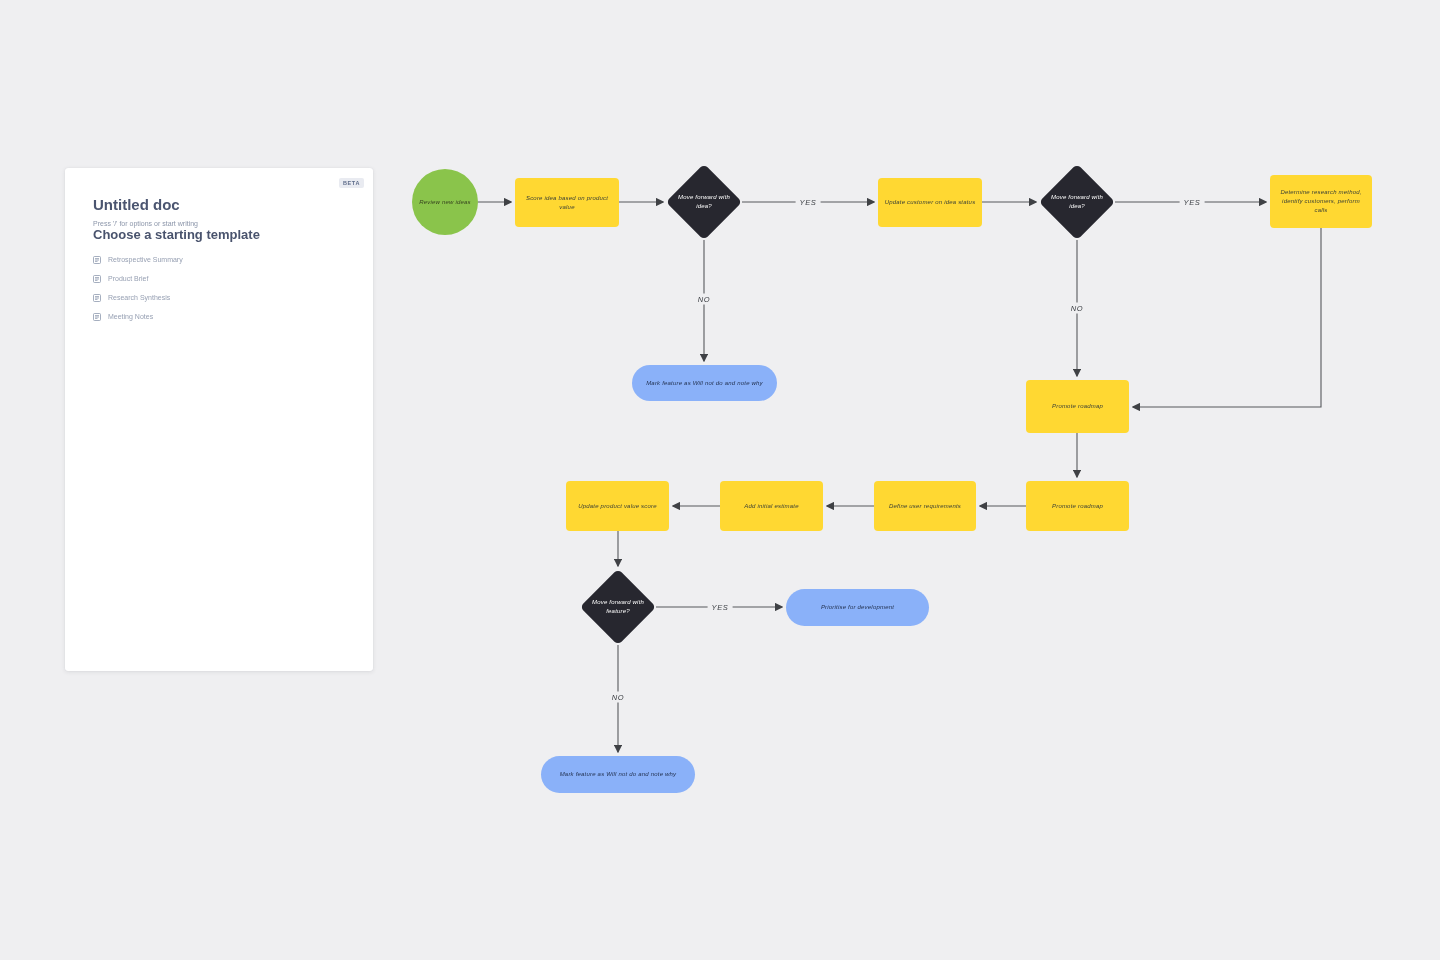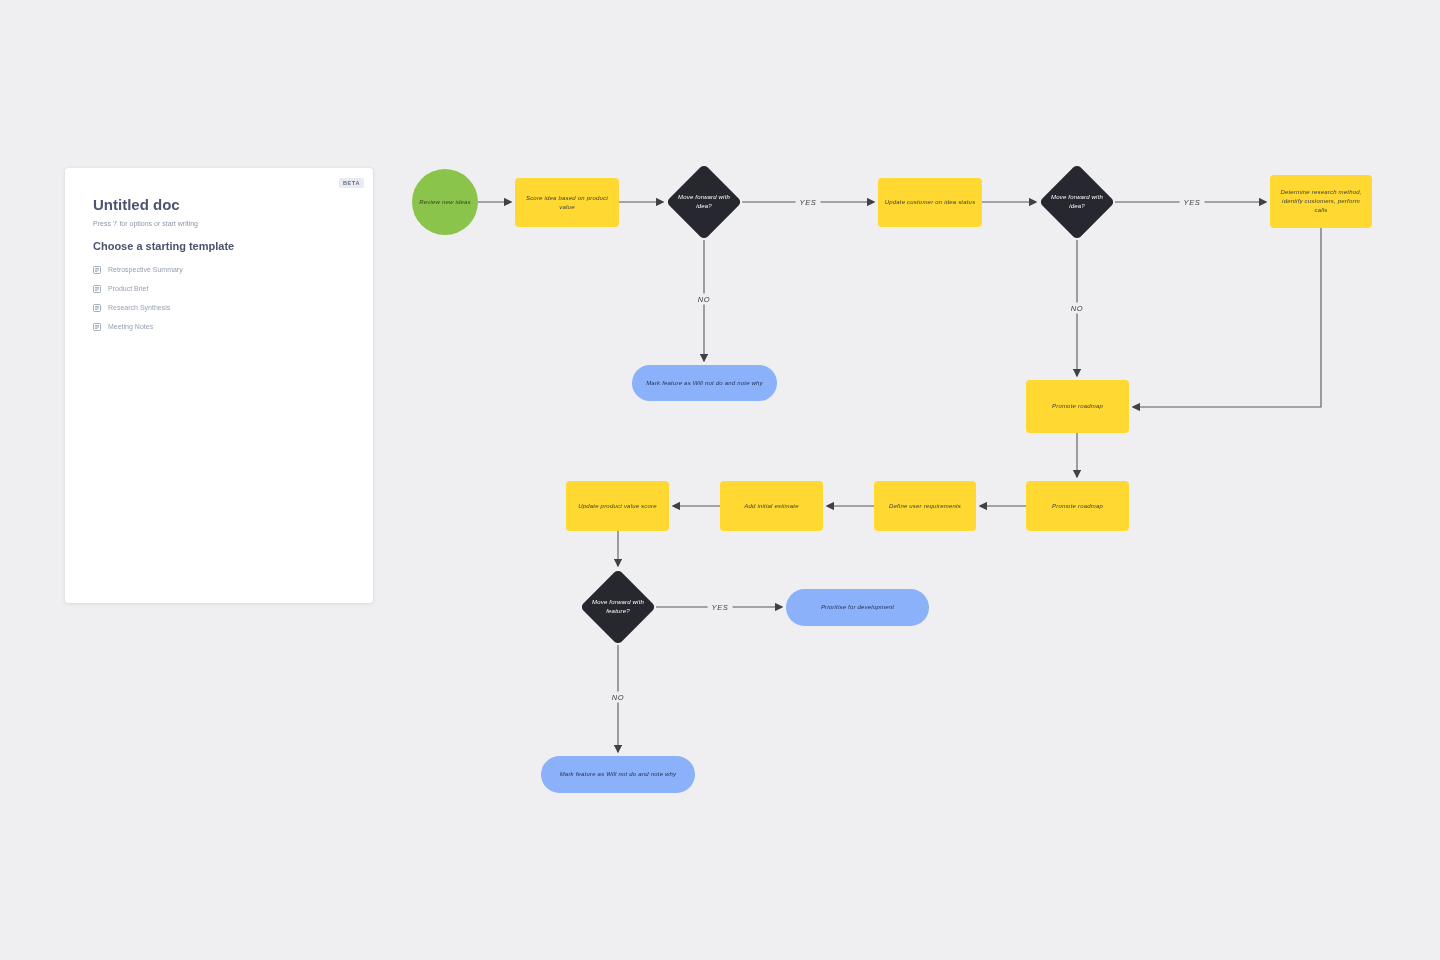--- a/index.html
+++ b/index.html
@@ -24,30 +24,30 @@
       position:absolute; left:50%; top:50%; width:58px;
       transform:translate(-50%,-50%) rotate(-45deg);
       color:#ffffff; }
   .node-label { display:block; width:100%; }
 
   .edge-label { position:absolute; transform:translate(-50%,-50%);
       background:var(--bg); color:#3e4146; font-size:7.5px; letter-spacing:.6px;
       padding:1px 4px; font-weight:400; }
 
   
-  .doc-panel { position:absolute; left:65px; top:168px; width:308px; height:435px;
+  .doc-panel { position:absolute; left:65px; top:168px; width:308px; height:503px;
       background:#ffffff; border-radius:3px;
       box-shadow:0 1px 4px rgba(40,45,60,.10), 0 0 1px rgba(40,45,60,.12);
       padding:24px 26px 0 28px; }
   .beta-badge { position:absolute; top:10px; right:9px;
       font-size:5.5px; font-weight:bold; letter-spacing:.6px;
       color:#5e6c8a; background:#e9ebf1; border-radius:2px; padding:2px 4px; }
   .doc-title { font-size:15px; font-weight:600; color:#4b5570; margin-top:4px; }
   .doc-placeholder { font-size:7px; color:#8c96aa; margin-top:7px; }
-  .tpl-heading { font-size:11px; font-weight:bold; color:#49536d; margin-top:13px; }
+  .tpl-heading { font-size:13px; font-weight:bold; color:#49536d; }
   .tpl-list { margin-top:8px; }
   .tpl-item { display:flex; align-items:center; gap:7px; padding:5.5px 0; cursor:default; }
   .tpl-item svg { flex:0 0 auto; display:block; }
   .tpl-label { font-size:7px; color:#97a0b3; }
 </style>
 </head>
 <body>
 
 <div id="canvas">
   <svg id="edges" width="1440" height="960" viewBox="0 0 1440 960" xmlns="http://www.w3.org/2000/svg">

